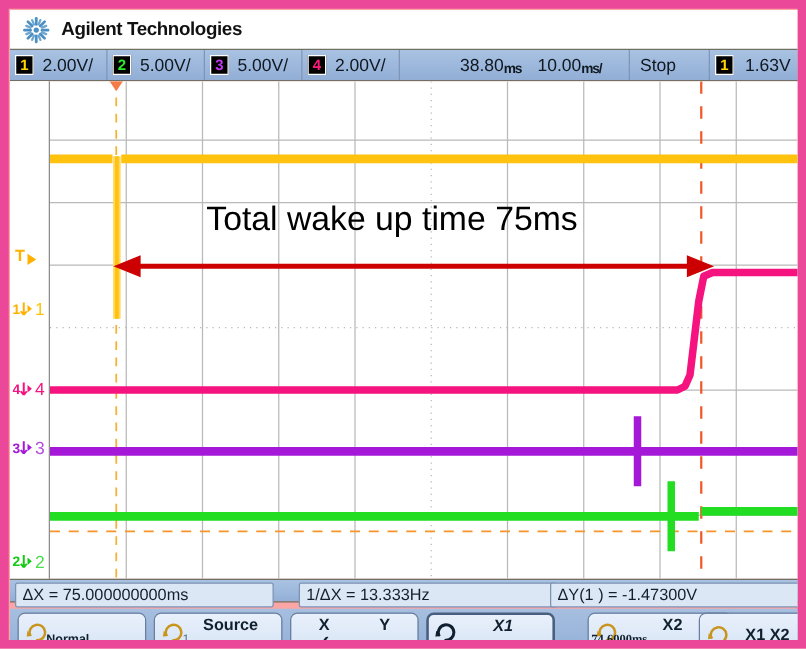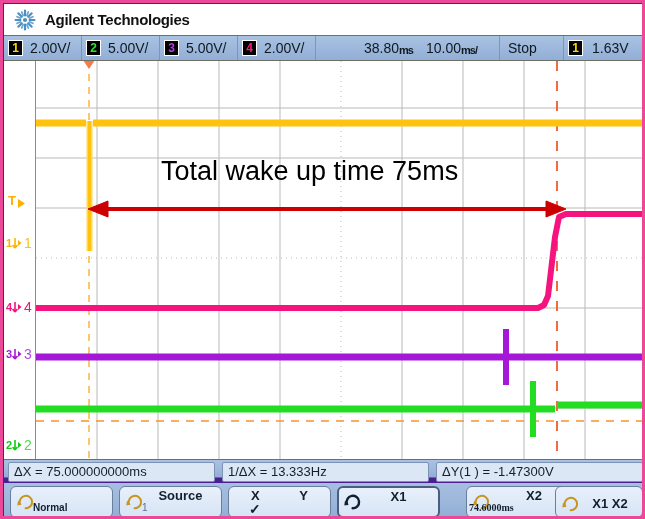--- a/index.html
+++ b/index.html
@@ -3,22 +3,22 @@
 <meta charset="utf-8">
 <style>
   html,body{margin:0;padding:0;background:#ffffff;}
   body{
     font-family:"Liberation Sans", sans-serif;
     -webkit-font-smoothing:none;
   }
   #scope{
     position:relative;
     width:645px;height:519px;
-    background:#4c1d95;
-    border:3px solid #ec4899;
+    background:#fca5a5;
+    border:7px solid #ec4899;
     box-sizing:border-box;
     overflow:hidden;
   }
 
   
   #titlebar{
     position:absolute;left:1px;top:1px;width:643px;height:32px;
     background:#ffffff;
     border-bottom:1px solid #6f6f63;
     box-sizing:border-box;
@@ -371,21 +371,21 @@
           <path d="M530 148 L510 140 L510 156 Z"></path>
         </g>
       </svg>
 
       <div id="annot-text" style="left:125px;top:95px;" class="noselect">Total wake up time 75ms</div>
     </div>
   </div>
 
   <div id="measbar">
     <div class="meascell" style="left:4px;width:207px;">ΔX = 75.000000000ms</div>
-    <div class="meascell" style="left:218px;width:207px;">1/ΔX = 13.333Hz</div>
+    <div class="meascell" style="left:231px;width:207px;">1/ΔX = 13.333Hz</div>
     <div class="meascell" style="left:432px;width:207px;">ΔY(1 ) = -1.47300V</div>
   </div>
 
   <div id="softbar">
 
     <div class="skey" style="left:6px;width:103px;">
       <svg class="knob" viewBox="0 0 18 18">
         <path d="M3 11 A6.2 6.2 0 1 1 8.6 15.2" stroke="#c8951f" stroke-width="2" fill="none" stroke-linecap="round"></path>
         <path d="M1 7.5 L4.6 11.4 L0.3 12.4 Z" fill="#c8951f"></path>
       </svg>
@@ -406,21 +406,21 @@
       <div class="cl" style="left:22px;">X</div>
       <div class="cl" style="right:22px;">Y</div>
       <div class="chk" style="left:20px;">✓</div>
     </div>
 
     <div class="skey" style="left:333px;width:103px;border:2px solid #4a5f7e;">
       <svg class="knob" style="left:5px;top:5px;" viewBox="0 0 18 18">
         <path d="M3 11 A6.2 6.2 0 1 1 8.6 15.2" stroke="#102030" stroke-width="2.4" fill="none" stroke-linecap="round"></path>
         <path d="M1 7.5 L4.6 11.4 L0.3 12.4 Z" fill="#102030"></path>
       </svg>
-      <div class="l1" style="left:22px;right:2px;">X1</div>
+      <div class="l1" style="left:22px;right:2px;font-style:italic;">X1</div>
     </div>
 
     <div class="skey" style="left:462px;width:116px;">
       <svg class="knob" viewBox="0 0 18 18">
         <path d="M3 11 A6.2 6.2 0 1 1 8.6 15.2" stroke="#c8951f" stroke-width="2" fill="none" stroke-linecap="round"></path>
         <path d="M1 7.5 L4.6 11.4 L0.3 12.4 Z" fill="#c8951f"></path>
       </svg>
       <div class="l1" style="left:22px;right:2px;">X2</div>
       <div class="l2" style="left:2px;right:2px;font-family:Liberation Serif, serif;">74.6000ms</div>
     </div>

